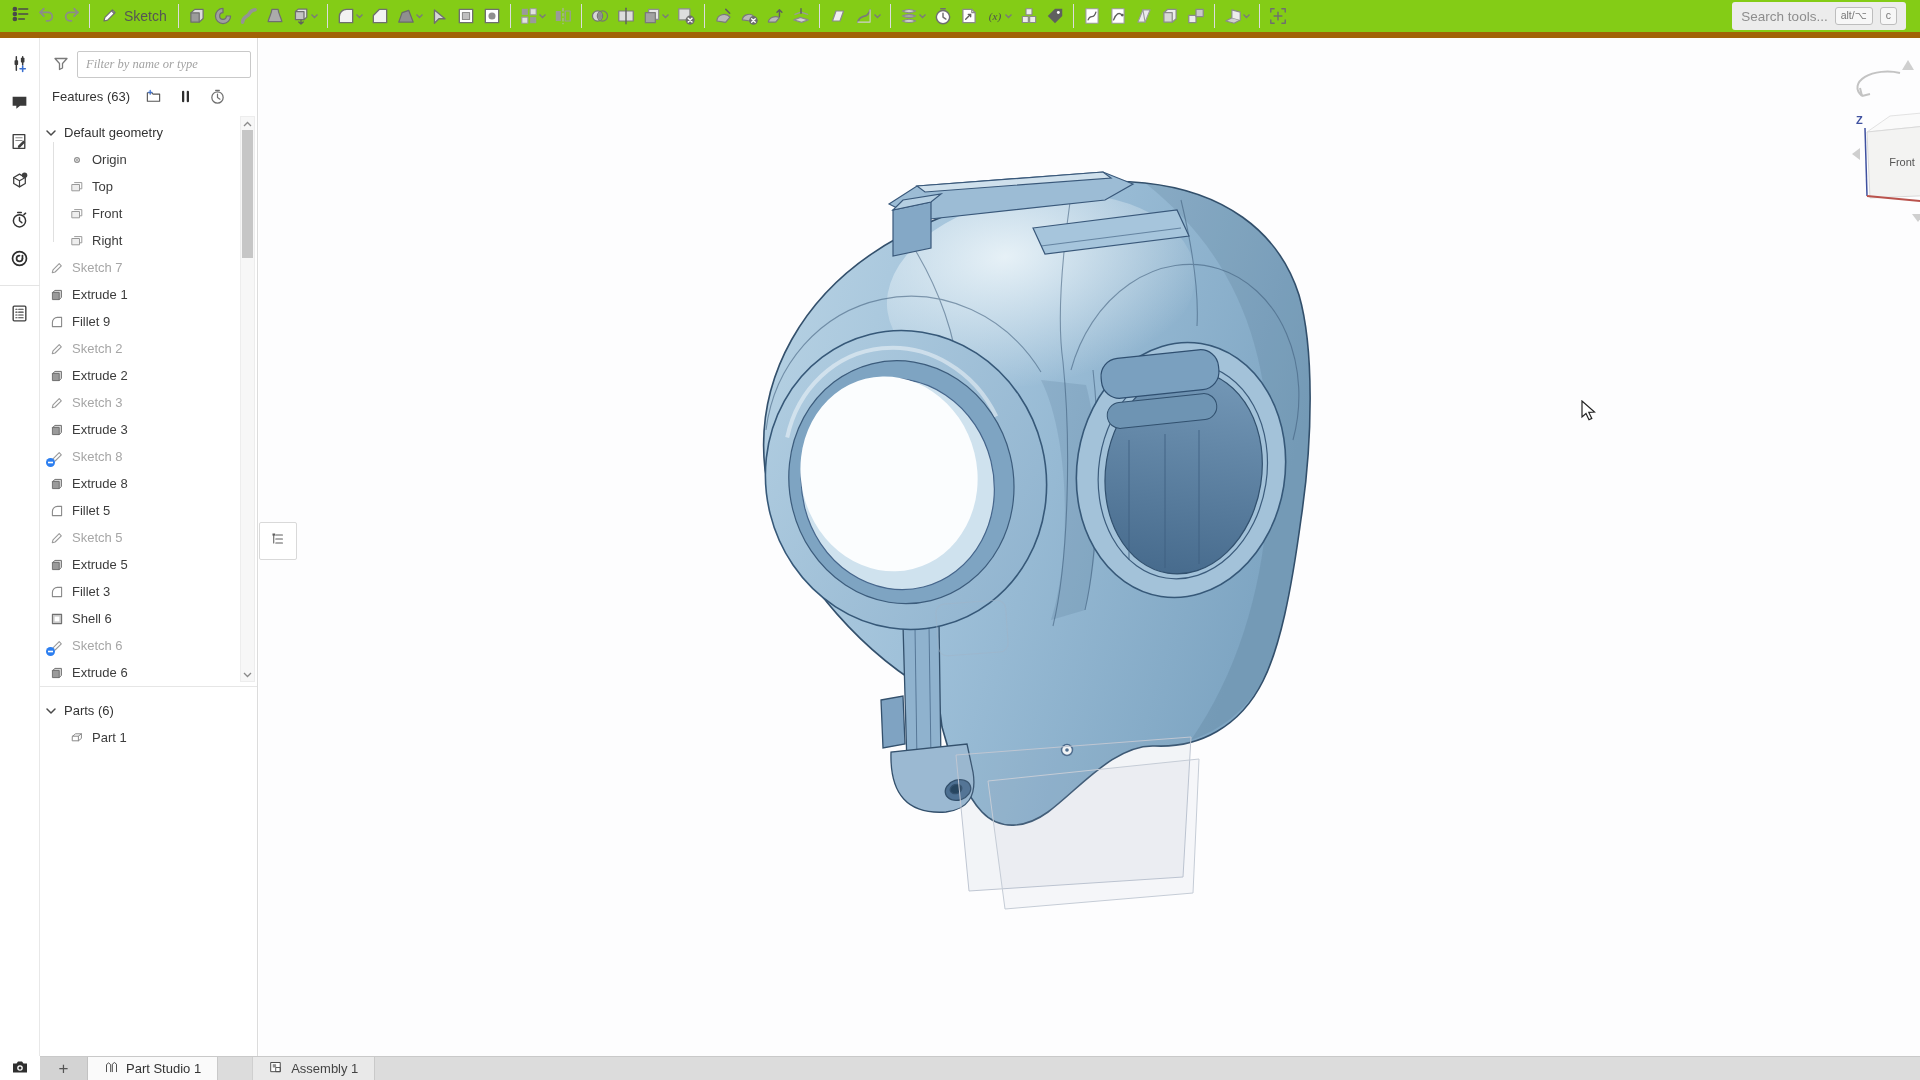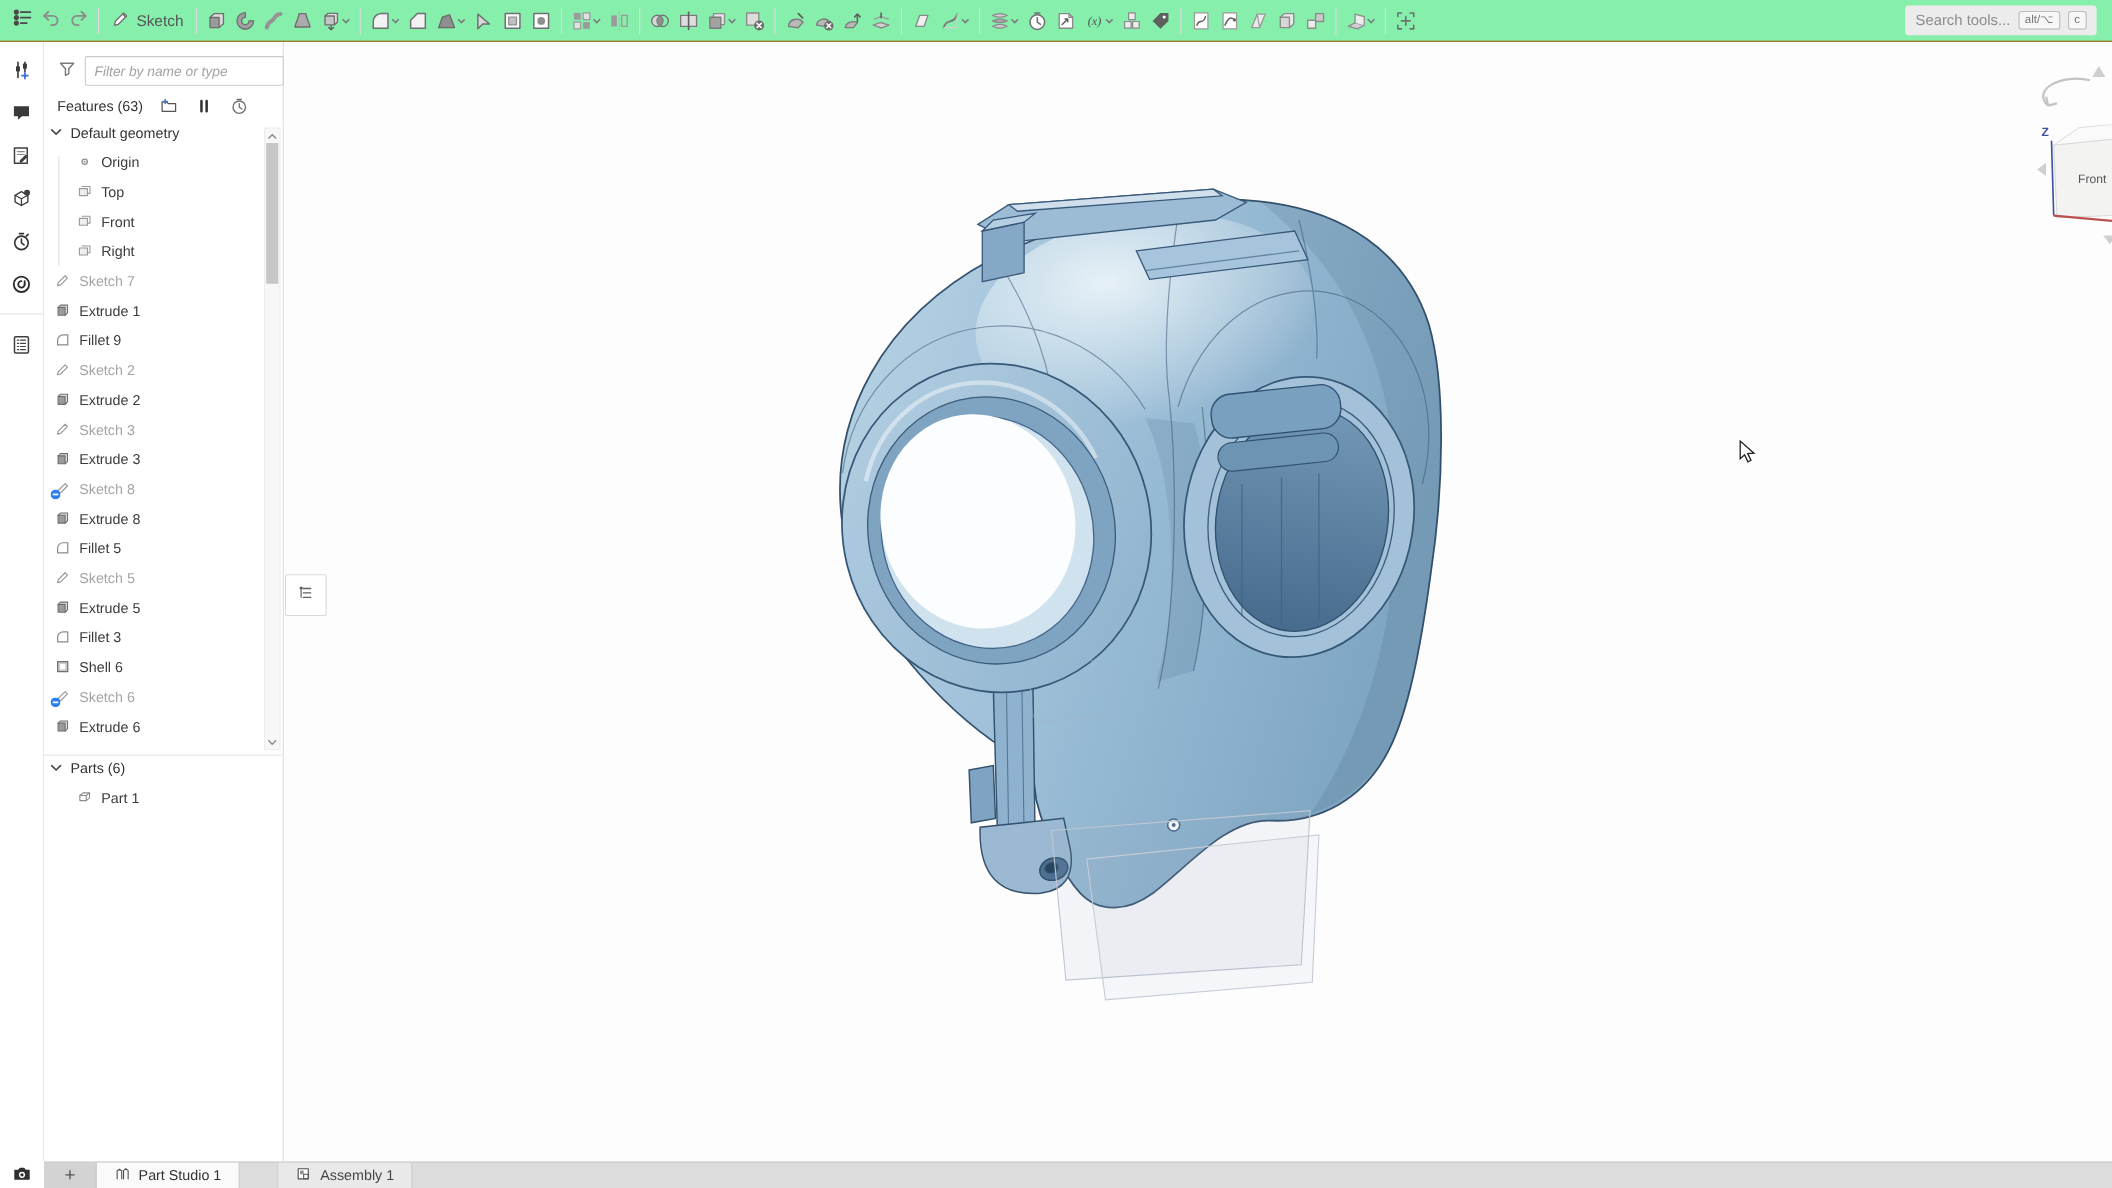--- a/index.html
+++ b/index.html
@@ -1,21 +1,21 @@
 <!DOCTYPE html>
 <html><head>
 <meta charset="utf-8">
 <style>
   *{box-sizing:border-box;margin:0;padding:0}
   html,body{width:1920px;height:1080px;overflow:hidden;background:#fff;
     font-family:"Liberation Sans",sans-serif;-webkit-font-smoothing:antialiased}
 
   
-  #toolbar{position:absolute;top:0;left:0;right:0;height:38px;background:#86efac;
-    border-bottom:1px solid #a16207;display:flex;align-items:center;padding:12px 8px;z-index:6}
+  #toolbar{position:absolute;top:0;left:0;right:0;height:38px;background:#84cc16;
+    border-bottom:6px solid #a16207;display:flex;align-items:center;padding:12px 8px;z-index:6}
   .tb-btn{height:30px;display:flex;align-items:center;padding:0 3px;border-radius:3px;cursor:default}
   .tb-btn .caret{display:flex;align-items:center;margin-left:-1px}
   .tb-divider{width:1px;height:24px;background:#dcdcdc;margin:0 5px;flex:none}
   #tb-groups{display:flex;align-items:center}
   .tb-group{display:flex;align-items:center}
   .tb-sketch{display:flex;align-items:center;gap:5px;height:30px;padding:0 6px;border-radius:3px;
     font-size:14px;color:#555}
   .search-pill{margin-left:auto;margin-right:6px;display:flex;align-items:center;gap:7px;
     background:#ececec;border-radius:3px;padding:5px 9px;color:#8d8d8d;font-size:13.5px}
   .key-badge{background:#f7f7f7;border:1px solid #bdbdbd;border-radius:3px;padding:1px 5px;
@@ -26,26 +26,26 @@
     border-right:1px solid #e8e8e8;display:flex;flex-direction:column;align-items:center;
     padding-top:10px;z-index:5}
   .sb-btn{width:30px;height:30px;display:flex;align-items:center;justify-content:center;margin-bottom:9px}
   .sb-div{width:40px;height:1px;background:#e4e4e4;margin:3px 0 12px}
 
   
   #feature-panel{position:absolute;top:38px;left:40px;width:218px;bottom:24px;background:#fff;
     border-right:1px solid #dcdcdc;z-index:4}
   .filter-row{display:flex;align-items:center;gap:7px;padding:13px 10px 8px 12px}
   .filter-row input{flex:1;height:27px;border:1px solid #c9c9c9;border-radius:2px;padding:0 8px;
-    font-size:12.5px;font-style:italic;color:#444;outline:none;font-family:Liberation Sans, sans-serif}
+    font-size:12.5px;font-style:italic;color:#444;outline:none;font-family:Liberation Serif, serif}
   .filter-row input::placeholder{color:#a2a2a2}
   .features-header{display:flex;align-items:center;gap:15px;padding:2px 12px 6px;font-size:13px;color:#333}
   .features-header .hdr-ic{display:flex;align-items:center}
   #tree{position:relative;padding-top:2px}
-  .row{display:flex;align-items:flex-start;height:27px;gap:8px;font-size:13px;color:#3c3c3c;padding-left:10px}
+  .row{display:flex;align-items:flex-end;height:27px;gap:8px;font-size:13px;color:#3c3c3c;padding-left:10px}
   .row.section{padding-left:4px;gap:6px;color:#333}
   .row.child{padding-left:30px}
   .row.muted{color:#a6a6a6}
   .row .t-ic{display:flex;align-items:center;position:relative;flex:none}
   .badge{position:absolute;left:-4px;bottom:-3px;line-height:0}
   .guide{position:absolute;left:13px;width:1px;background:#e0e0e0}
   .parts-div{height:1px;background:#e6e6e6;margin:6px 0 4px}
   
   .scrollbar{position:absolute;right:2px;top:78px;width:15px;height:566px;background:#f7f7f7;
     border:1px solid #ededed;z-index:3}

